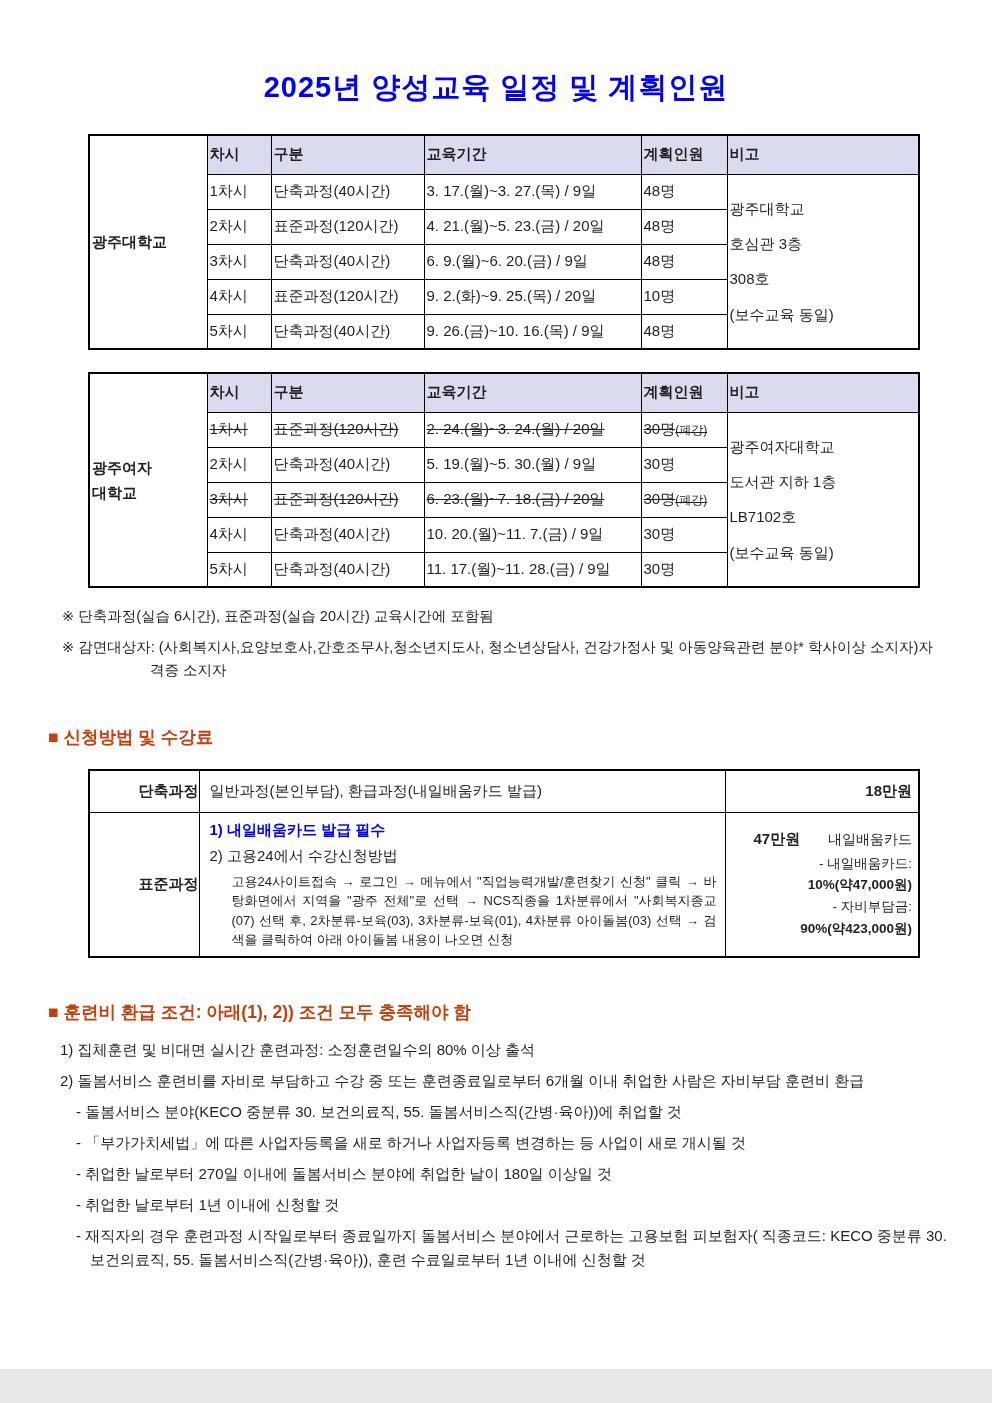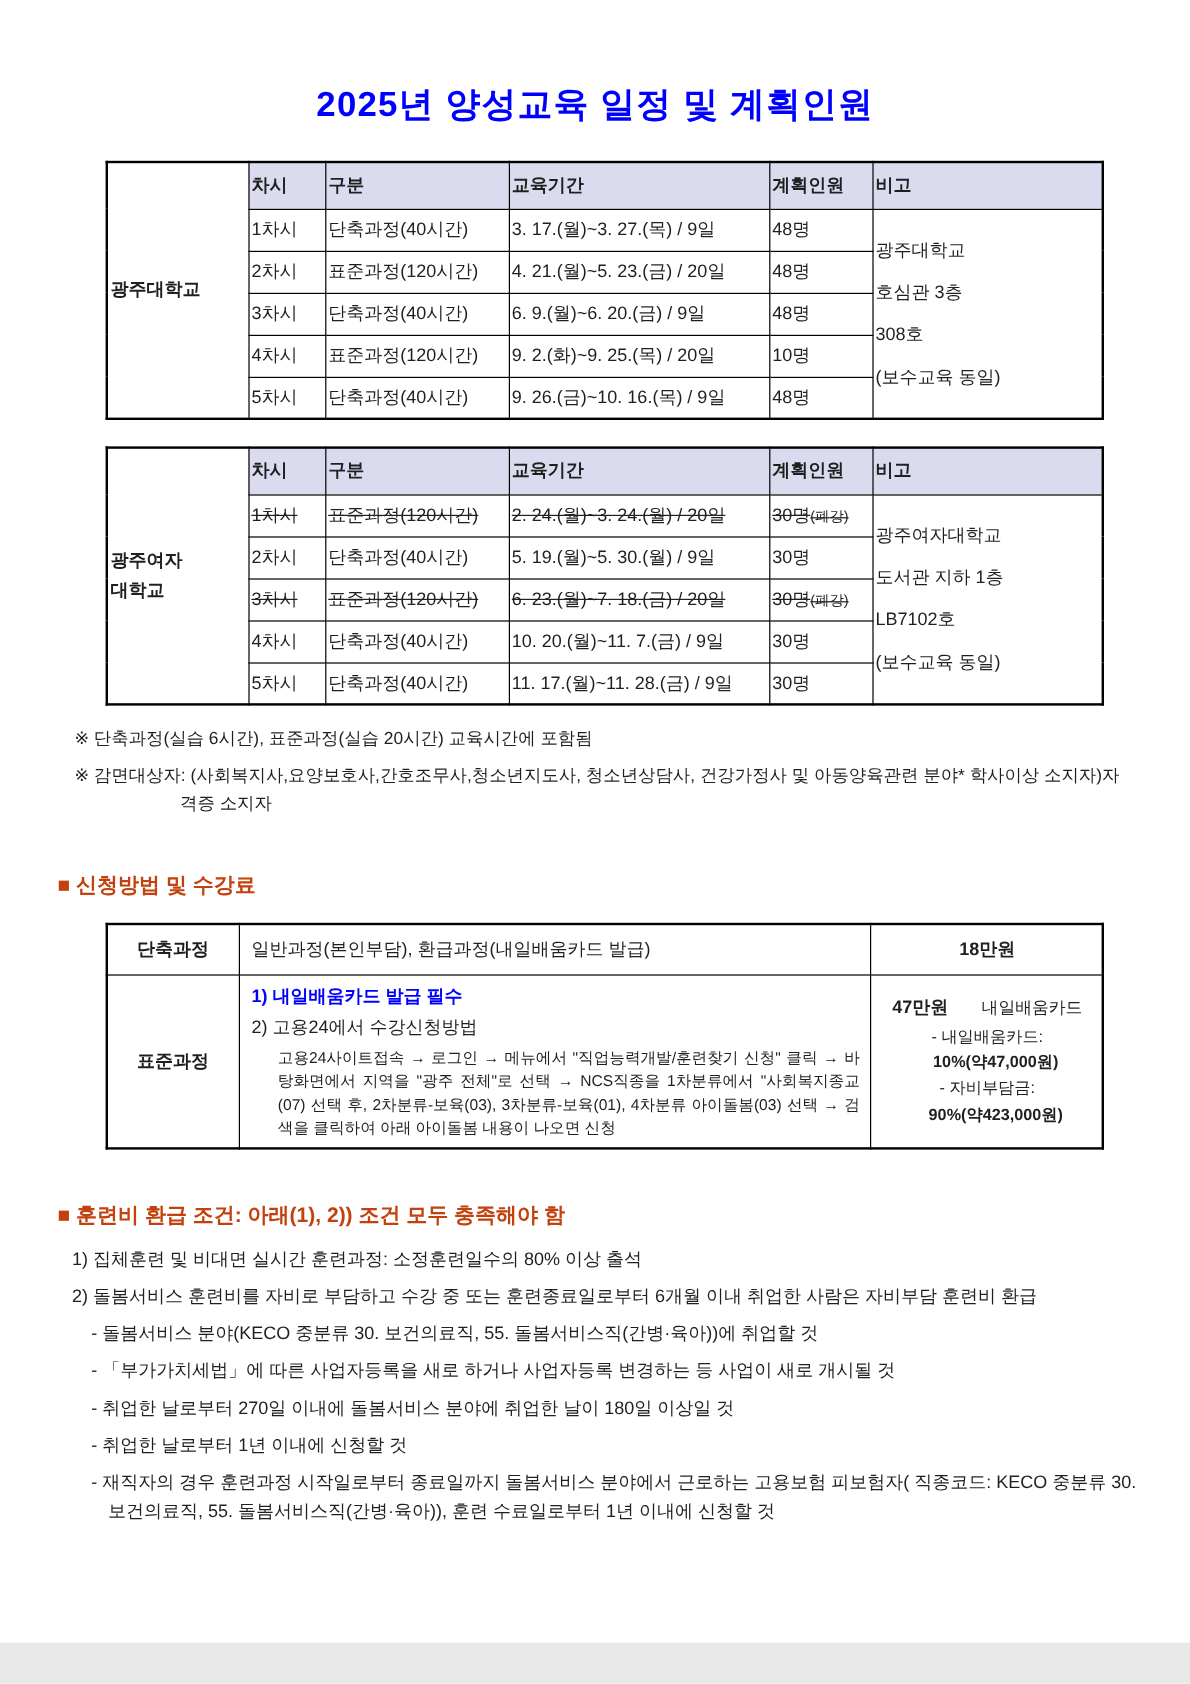--- a/index.html
+++ b/index.html
@@ -36,23 +36,23 @@
   
   .sec-heading {
     margin:44px 0 0 48px; font-size:17.5px; font-weight:bold; color:#c2410c;
   }
   
   table.fee {
     border-collapse:collapse; margin:20px 0 0 88px; width:830px;
     table-layout:fixed; border:2px solid #000;
   }
   table.fee td { border:1px solid #000; vertical-align:middle; font-size:15px; }
-  td.fee-label { text-align:center; font-weight:bold; height:42px; }
+  td.fee-label { text-align:right; font-weight:bold; height:42px; }
   td.fee-content { text-align:left; padding:6px 8px 6px 10px; }
-  td.fee-price { text-align:center; padding:6px 6px 6px 8px; font-weight:bold; }
+  td.fee-price { text-align:right; padding:6px 6px 6px 8px; font-weight:bold; }
   .fee-line-blue { color:#0000ff; font-weight:bold; font-size:15px; margin:2px 0 7px 0; }
   .fee-line { font-size:15px; margin-bottom:6px; }
   .fee-para {
     font-size:13px; line-height:1.5; padding-left:22px; text-align:justify;
   }
   .price-title { font-size:14px; margin-bottom:4px; }
   .price-title b { font-size:15px; }
   .price-item { font-size:13.5px; font-weight:normal; line-height:1.6; }
   .price-val { padding-left:14px; font-size:13.5px; font-weight:bold; line-height:1.6; }
   

